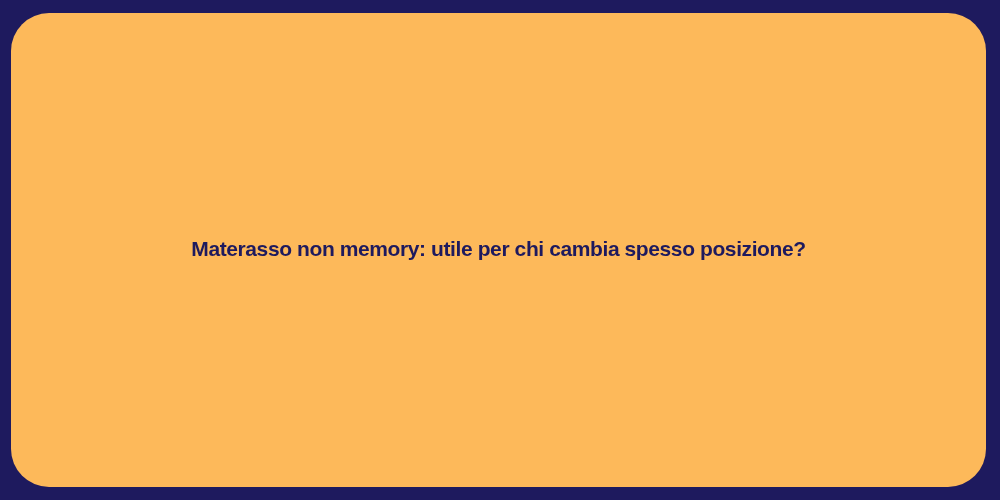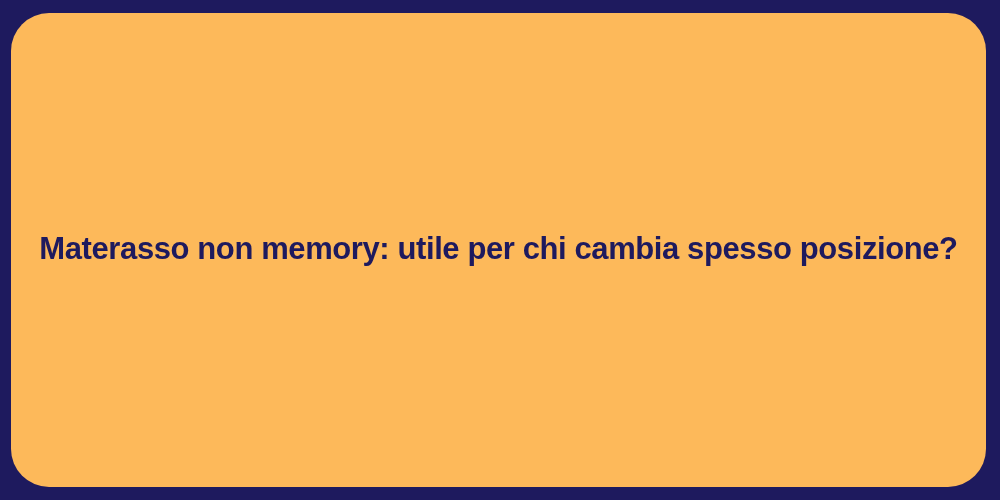--- a/index.html
+++ b/index.html
@@ -63,18 +63,18 @@
   }
 </style>
 </head>
 <body>
 
 <div id="page-frame" style="background: rgb(30, 26, 94);">
 
   <div id="content-card" style="background: rgb(253, 185, 90);">
 
     <div id="headline-block">
-      <h1 id="headline-text" style="color: rgb(30, 26, 94); font-size: 31px;">Materasso non memory: utile per chi cambia spesso posizione?</h1>
+      <h1 id="headline-text" style="color: rgb(30, 26, 94); font-size: 21px;">Materasso non memory: utile per chi cambia spesso posizione?</h1>
     </div>
 
   </div>
 
 </div>
 
 </body></html>

